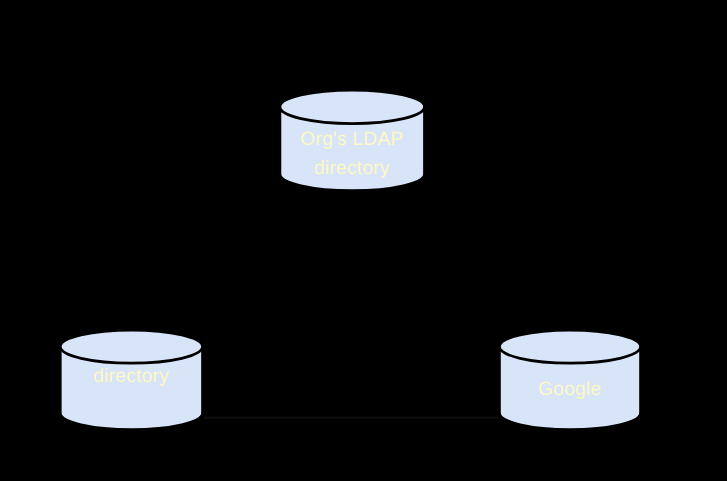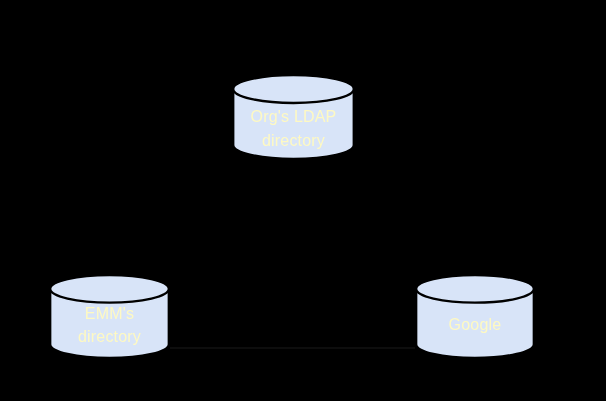--- a/index.html
+++ b/index.html
@@ -78,21 +78,20 @@
       <span>directory</span>
     </div>
   </div>
 
   <div class="node" id="node-emm">
     <svg viewBox="0 0 123 88" preserveAspectRatio="none" aria-hidden="true">
       <path class="cyl-body" d="M1.2,16 L1.2,72 A60.3,14 0 0 0 121.8,72 L121.8,16" fill="#d8e4f8"></path>
       <ellipse class="cyl-lid" cx="61.5" cy="16" rx="60.3" ry="14" fill="#d8e4f8"></ellipse>
     </svg>
     <div class="label">
-      <span>EMM's</span>
       <span>directory</span>
     </div>
   </div>
 
   <div class="node" id="node-google">
     <svg viewBox="0 0 123 88" preserveAspectRatio="none" aria-hidden="true">
       <path class="cyl-body" d="M1.2,16 L1.2,72 A60.3,14 0 0 0 121.8,72 L121.8,16" fill="#d8e4f8"></path>
       <ellipse class="cyl-lid" cx="61.5" cy="16" rx="60.3" ry="14" fill="#d8e4f8"></ellipse>
     </svg>
     <div class="label">

